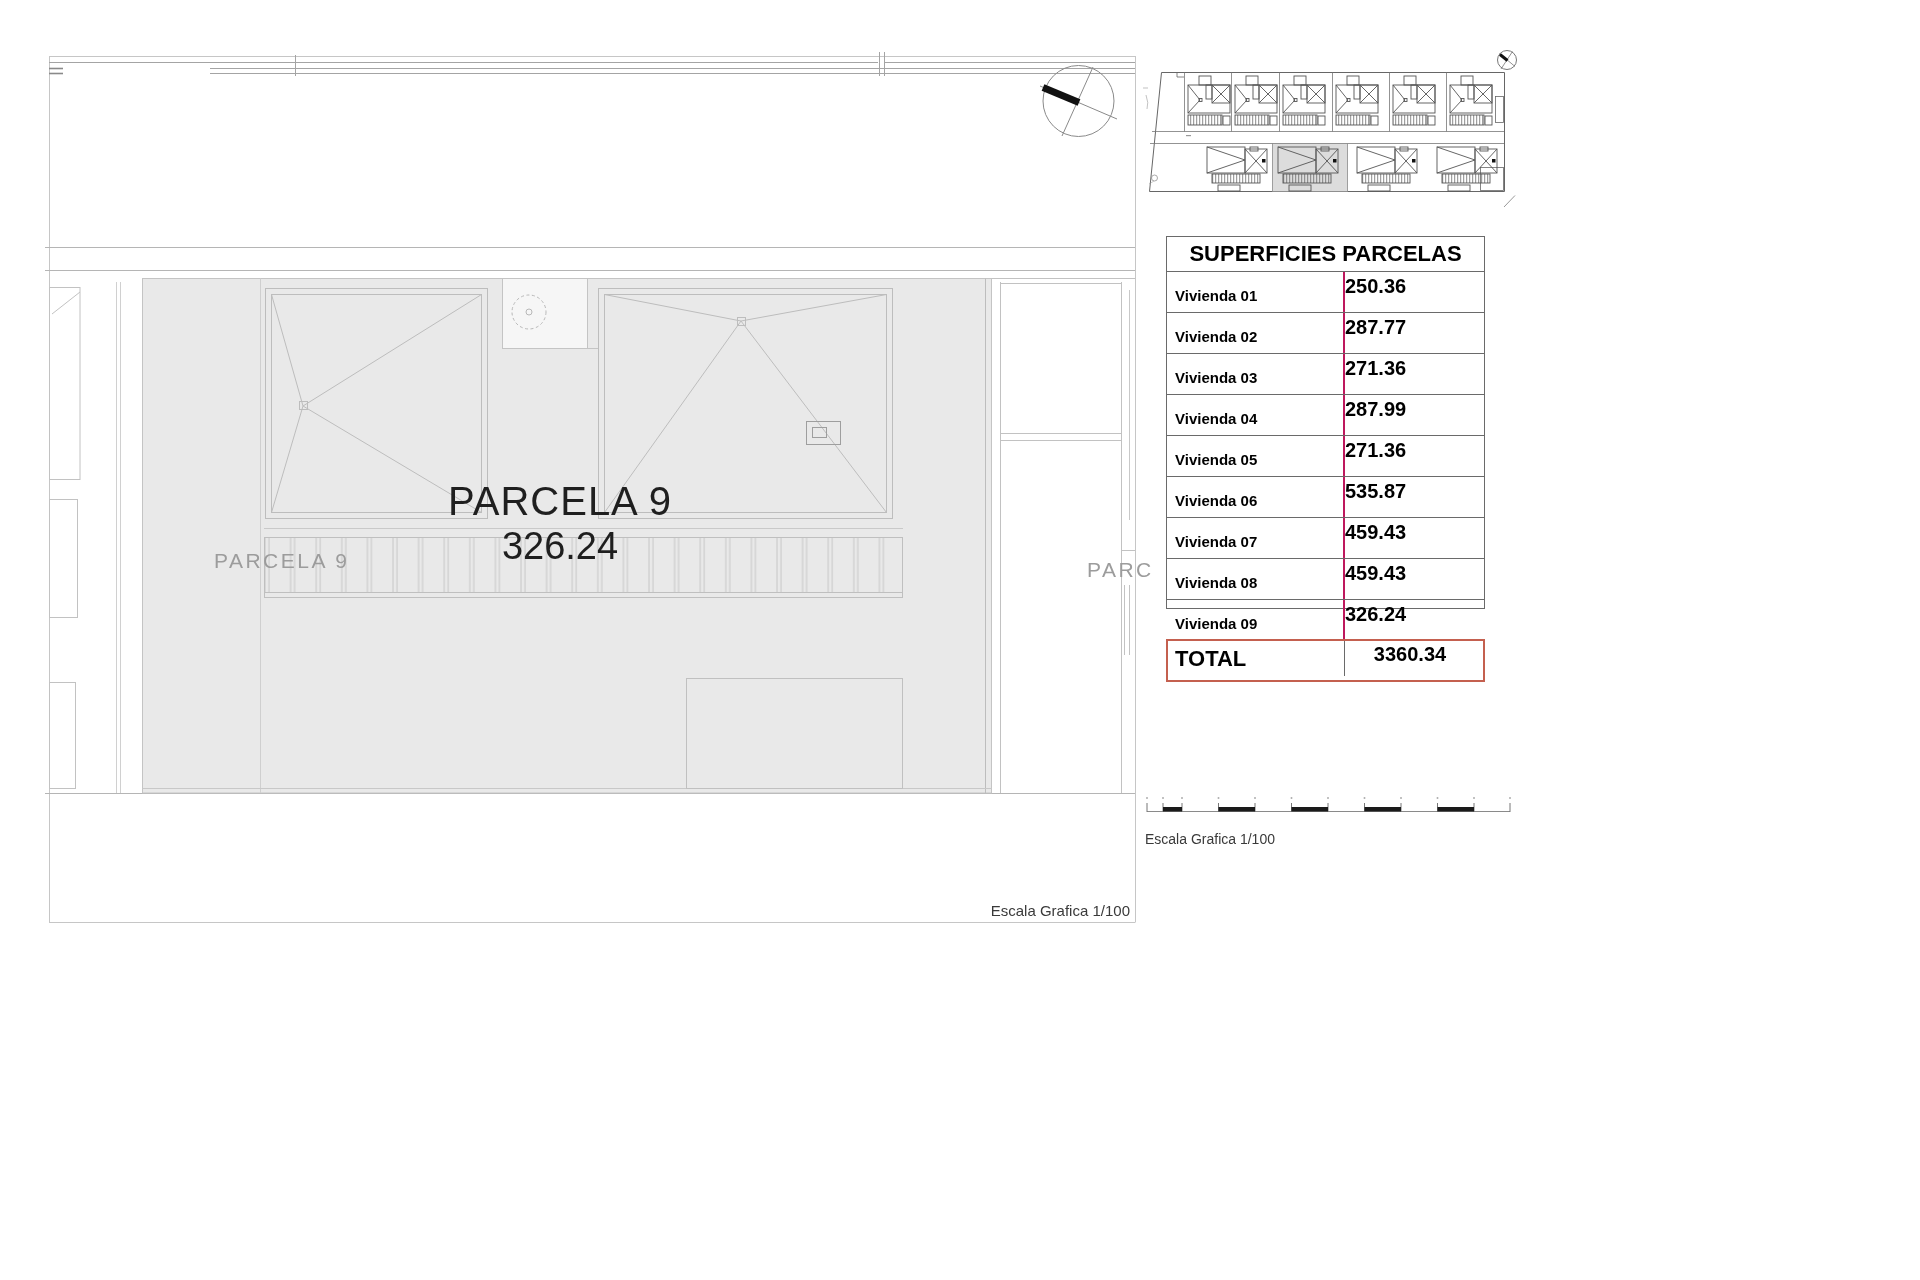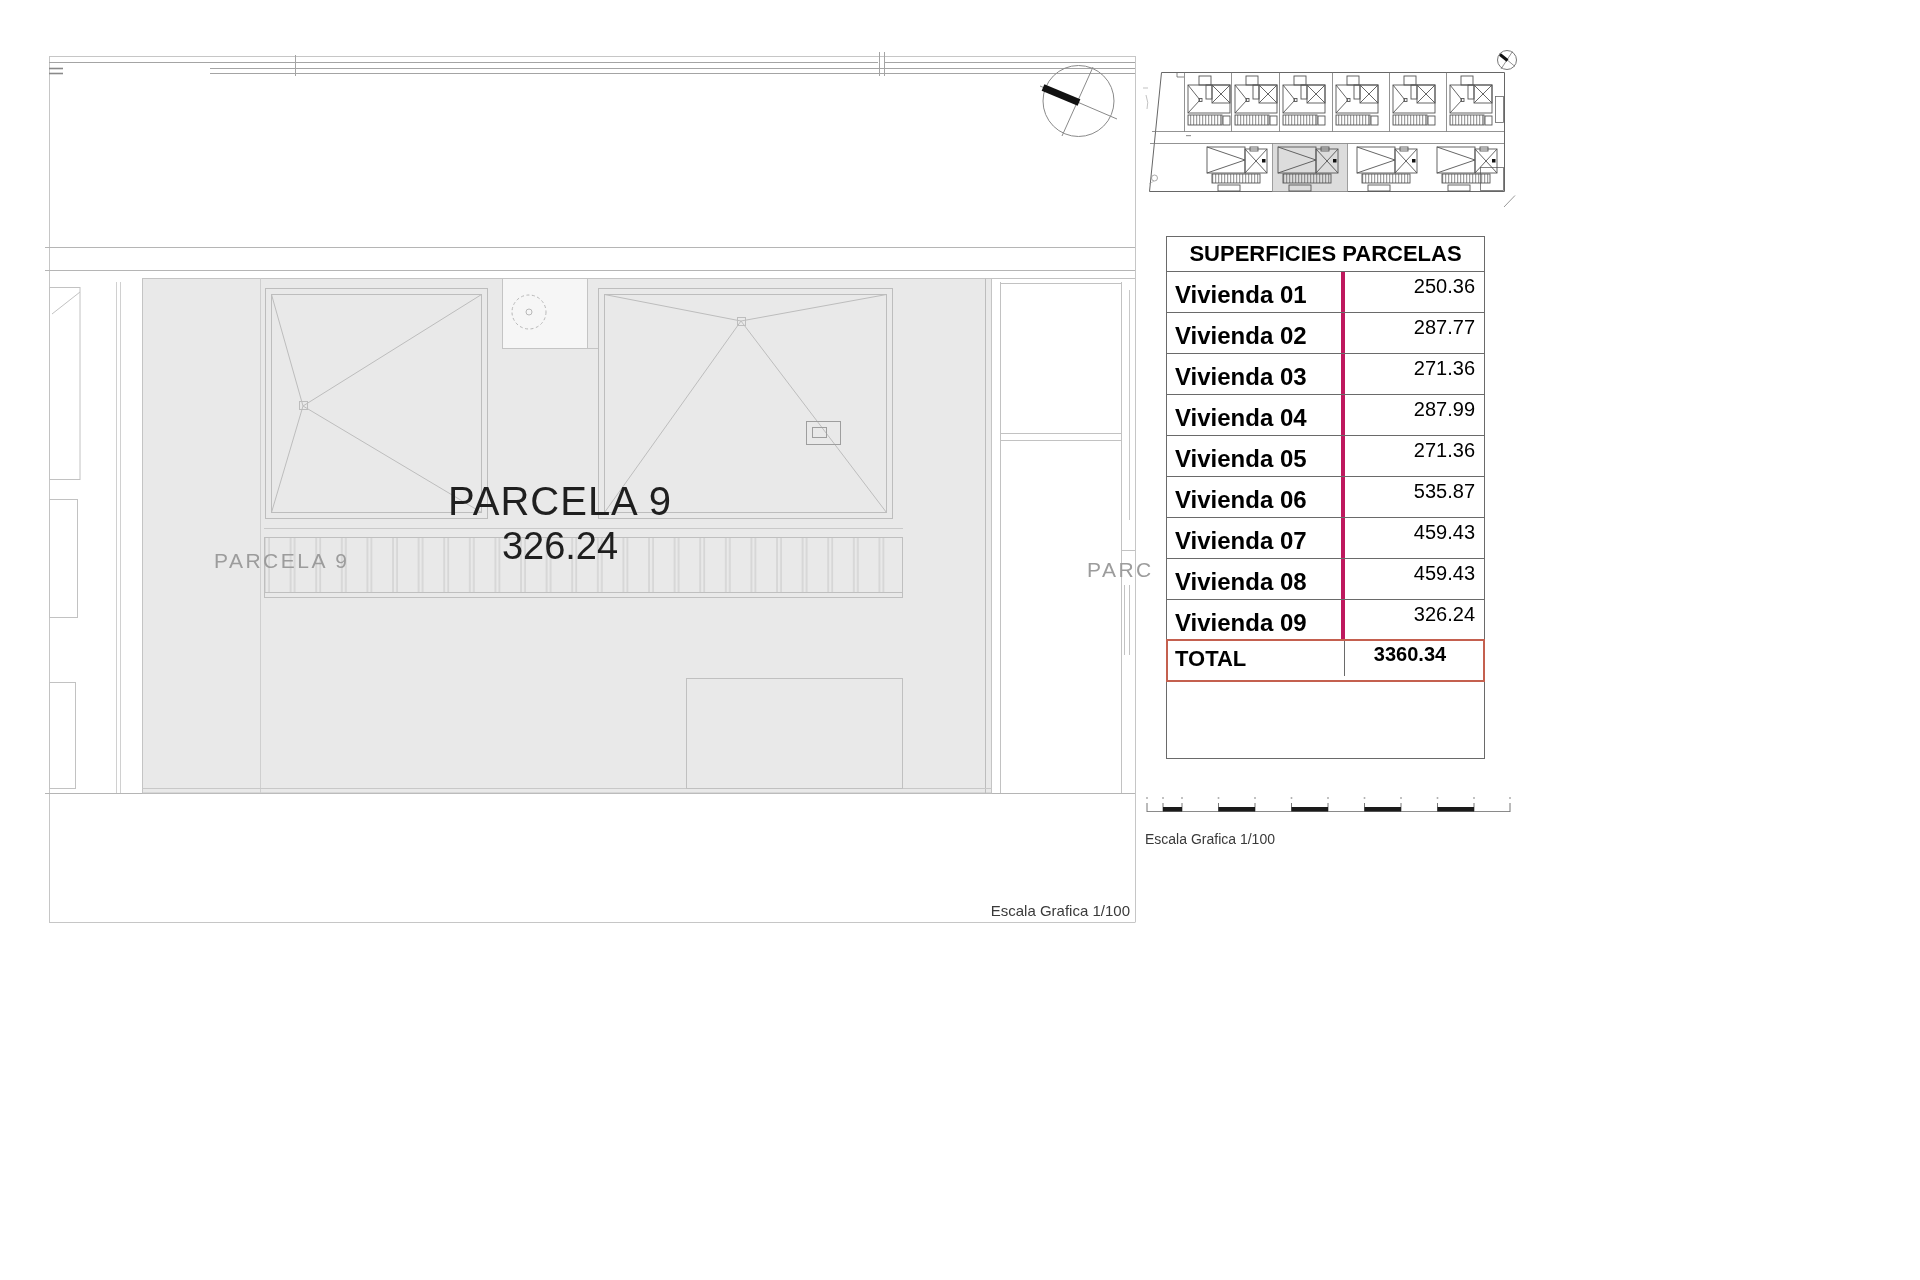--- a/index.html
+++ b/index.html
@@ -9,32 +9,32 @@
 
   .cad-text{position:absolute;color:#9c9c9c;font-size:21px;letter-spacing:2.5px;white-space:nowrap;}
   #big-label{position:absolute;left:400px;top:481px;width:320px;text-align:center;color:#1f1f1f;}
   #big-label .l1{font-size:40px;letter-spacing:1px;line-height:1.0;}
   #big-label .l2{font-size:38px;line-height:1.0;margin-top:6px;}
   #escala-main{position:absolute;left:830px;top:902px;width:300px;text-align:right;
     color:#3a3a3a;font-size:15px;white-space:nowrap;}
   #escala-panel{position:absolute;left:1145px;top:831px;color:#3a3a3a;font-size:14px;white-space:nowrap;}
 
   
-  #areas-table{position:absolute;left:1166px;top:236px;width:319px;height:523px;
+  #areas-table{position:absolute;left:1166px;top:236px;width:319px;height:373px;
     box-sizing:border-box;border:1px solid #6a6a6a;background:#fff;color:#000;}
   #areas-table .t-title{height:35px;border-bottom:1px solid #6a6a6a;display:flex;
     align-items:center;justify-content:center;font-weight:bold;font-size:22px;box-sizing:border-box;}
   #areas-table .t-sub{height:39px;border-bottom:1px solid #6a6a6a;display:flex;box-sizing:border-box;}
   #areas-table .t-sub .c1{width:178px;border-right:1px solid #6a6a6a;box-sizing:border-box;}
   #areas-table .t-sub .c2{flex:1;display:flex;align-items:center;justify-content:center;
     font-weight:bold;font-size:21px;}
   #areas-table .t-row{height:41px;border-bottom:1px solid #6a6a6a;display:flex;box-sizing:border-box;}
-  #areas-table .t-row .c1{width:178px;border-right:4px solid #be185d;box-sizing:border-box;
-    display:flex;align-items:center;padding-left:8px;font-weight:bold;font-size:24px;padding-top:6px;}
-  #areas-table .t-row .c2{flex:1;text-align:right;padding:3px 9px 0 0;font-weight:normal;font-size:20px;
+  #areas-table .t-row .c1{width:178px;border-right:2px solid #be185d;box-sizing:border-box;
+    display:flex;align-items:center;padding-left:8px;font-weight:bold;font-size:15px;padding-top:6px;}
+  #areas-table .t-row .c2{flex:1;padding:3px 9px 0 0;font-weight:bold;font-size:20px;
     box-sizing:border-box;}
   #areas-table .t-total{height:35px;display:flex;box-sizing:border-box;}
   #areas-table .t-total .c1{width:178px;border-right:1px solid #6a6a6a;box-sizing:border-box;
     display:flex;align-items:center;padding-left:8px;font-weight:bold;font-size:22px;}
   #areas-table .t-total .c2{flex:1;text-align:center;padding:2px 9px 0 0;font-weight:bold;font-size:20px;
     box-sizing:border-box;}
   #row-highlight{position:absolute;left:-1px;top:402px;width:calc(100% + 2px);height:43px;
     border:2px solid var(--highlight,#c4604f);box-sizing:border-box;pointer-events:none;}
 </style>
 </head>

